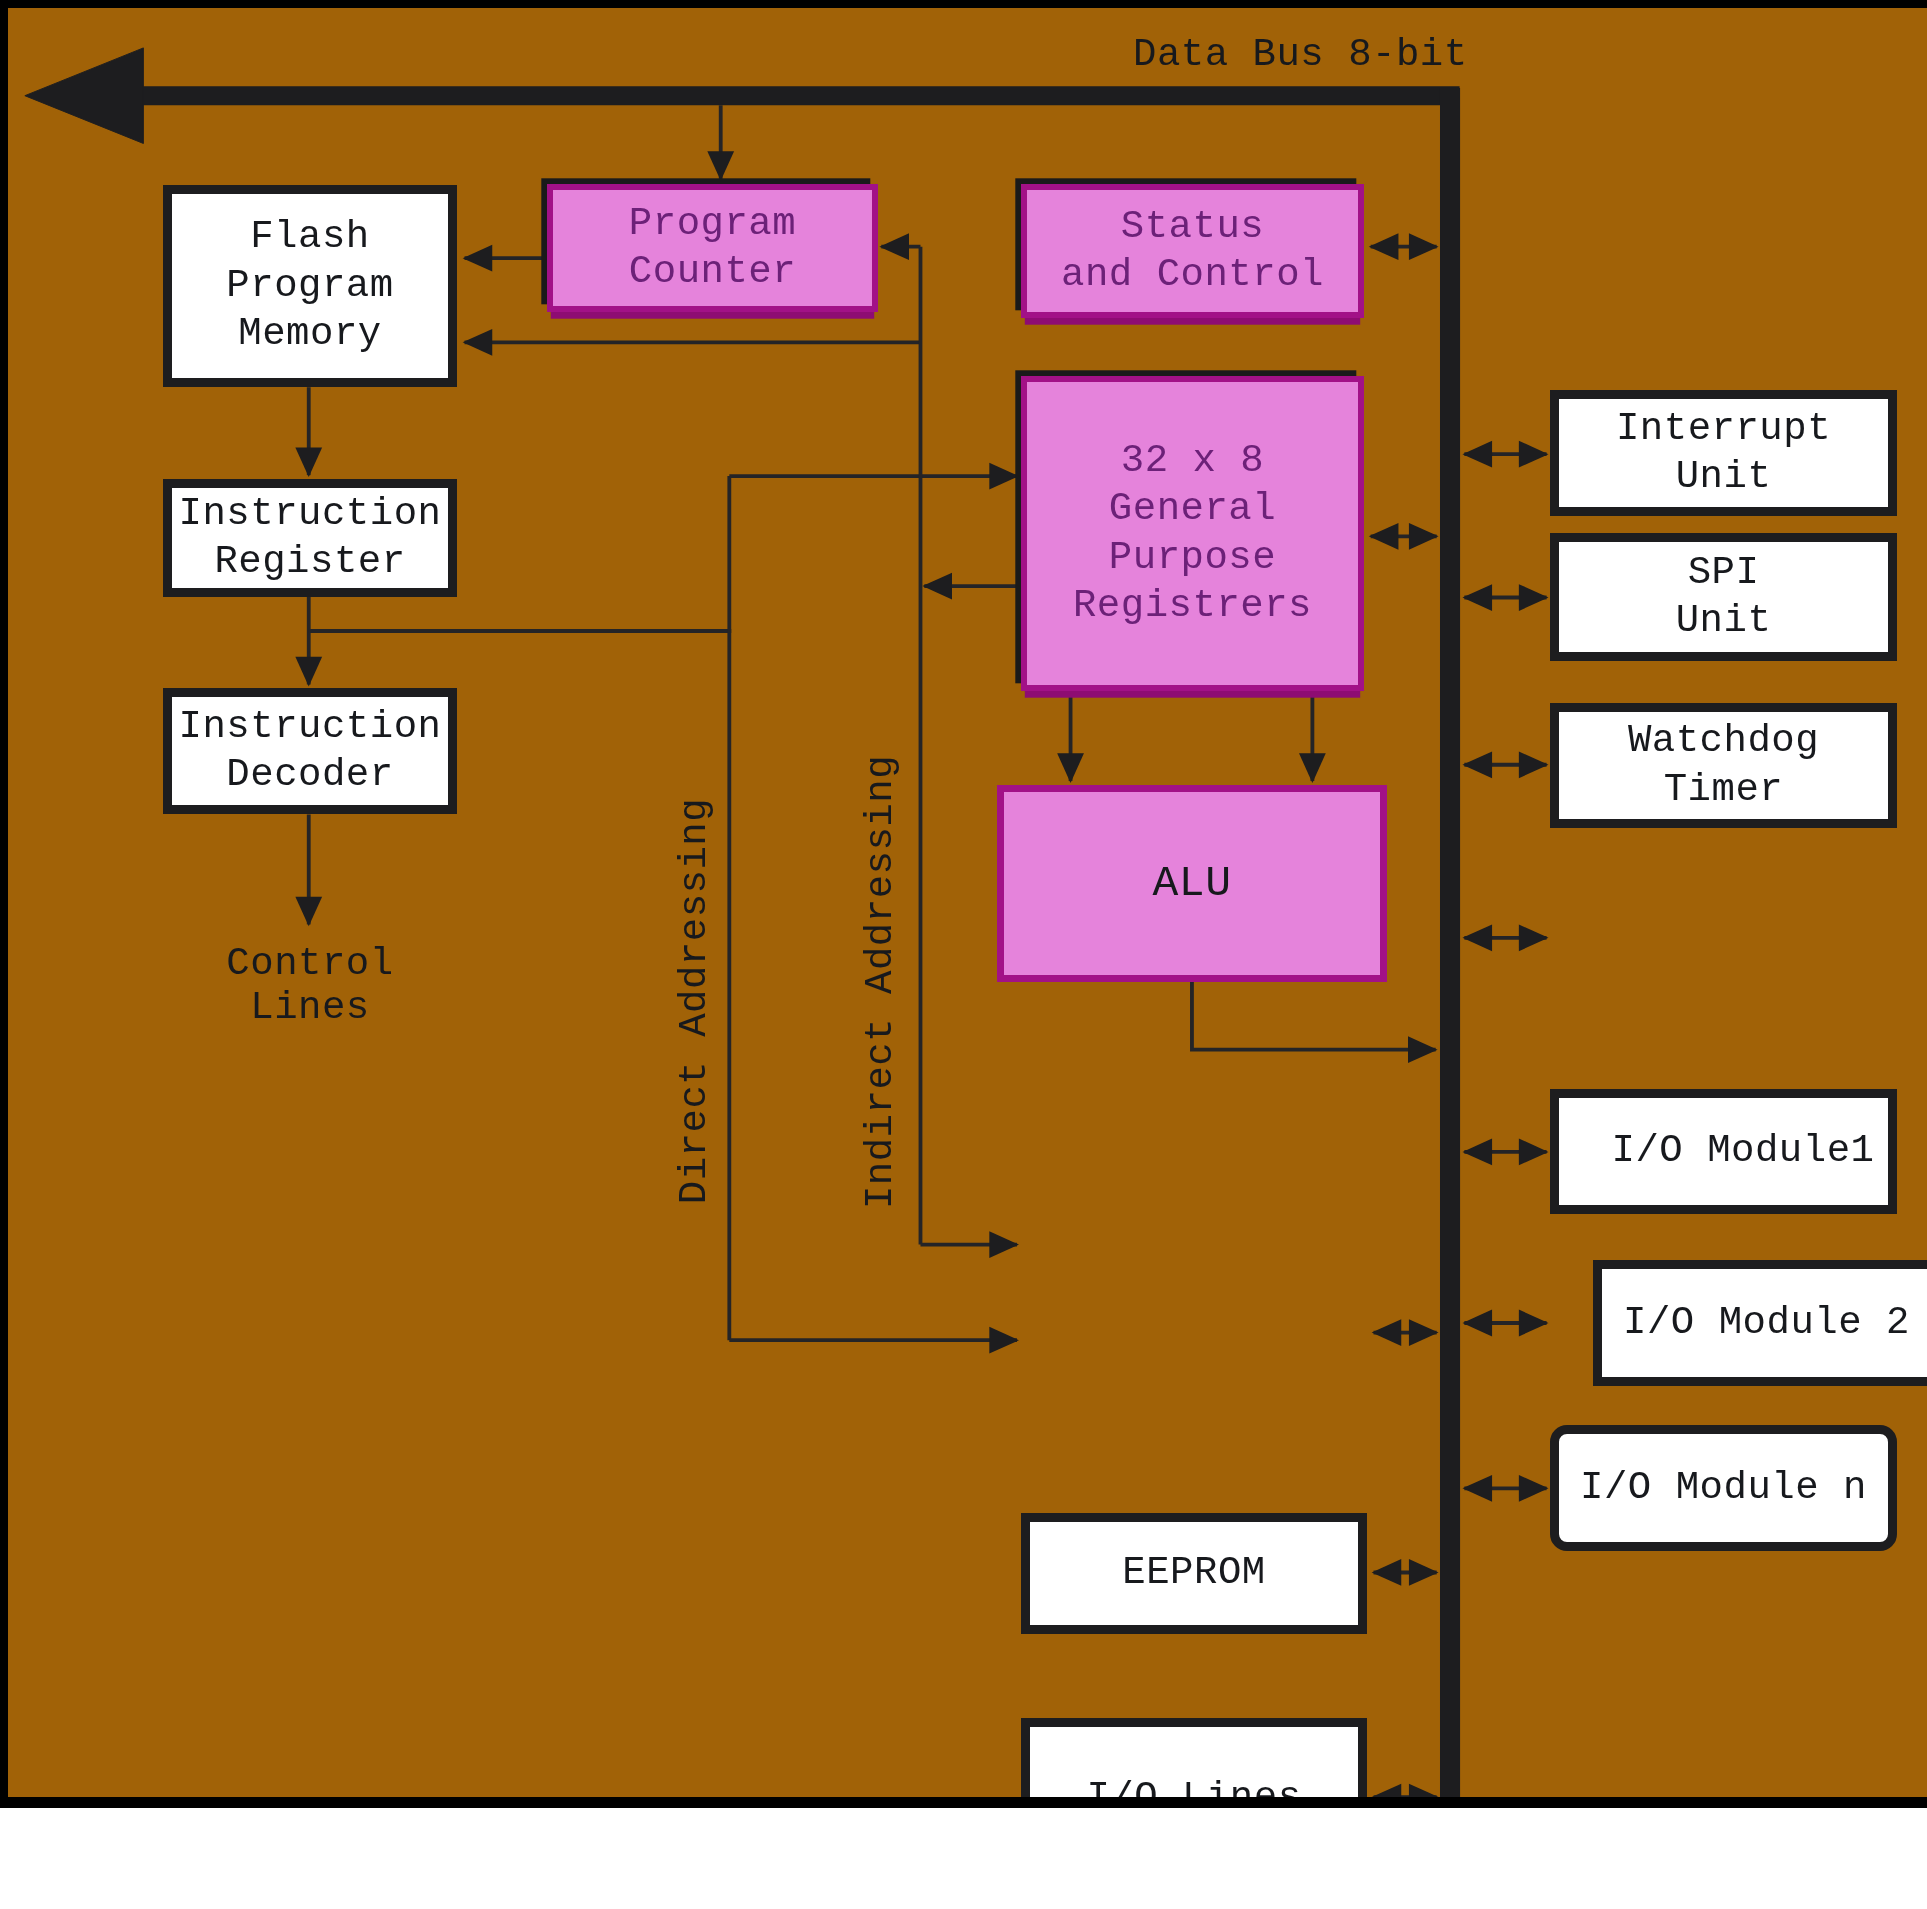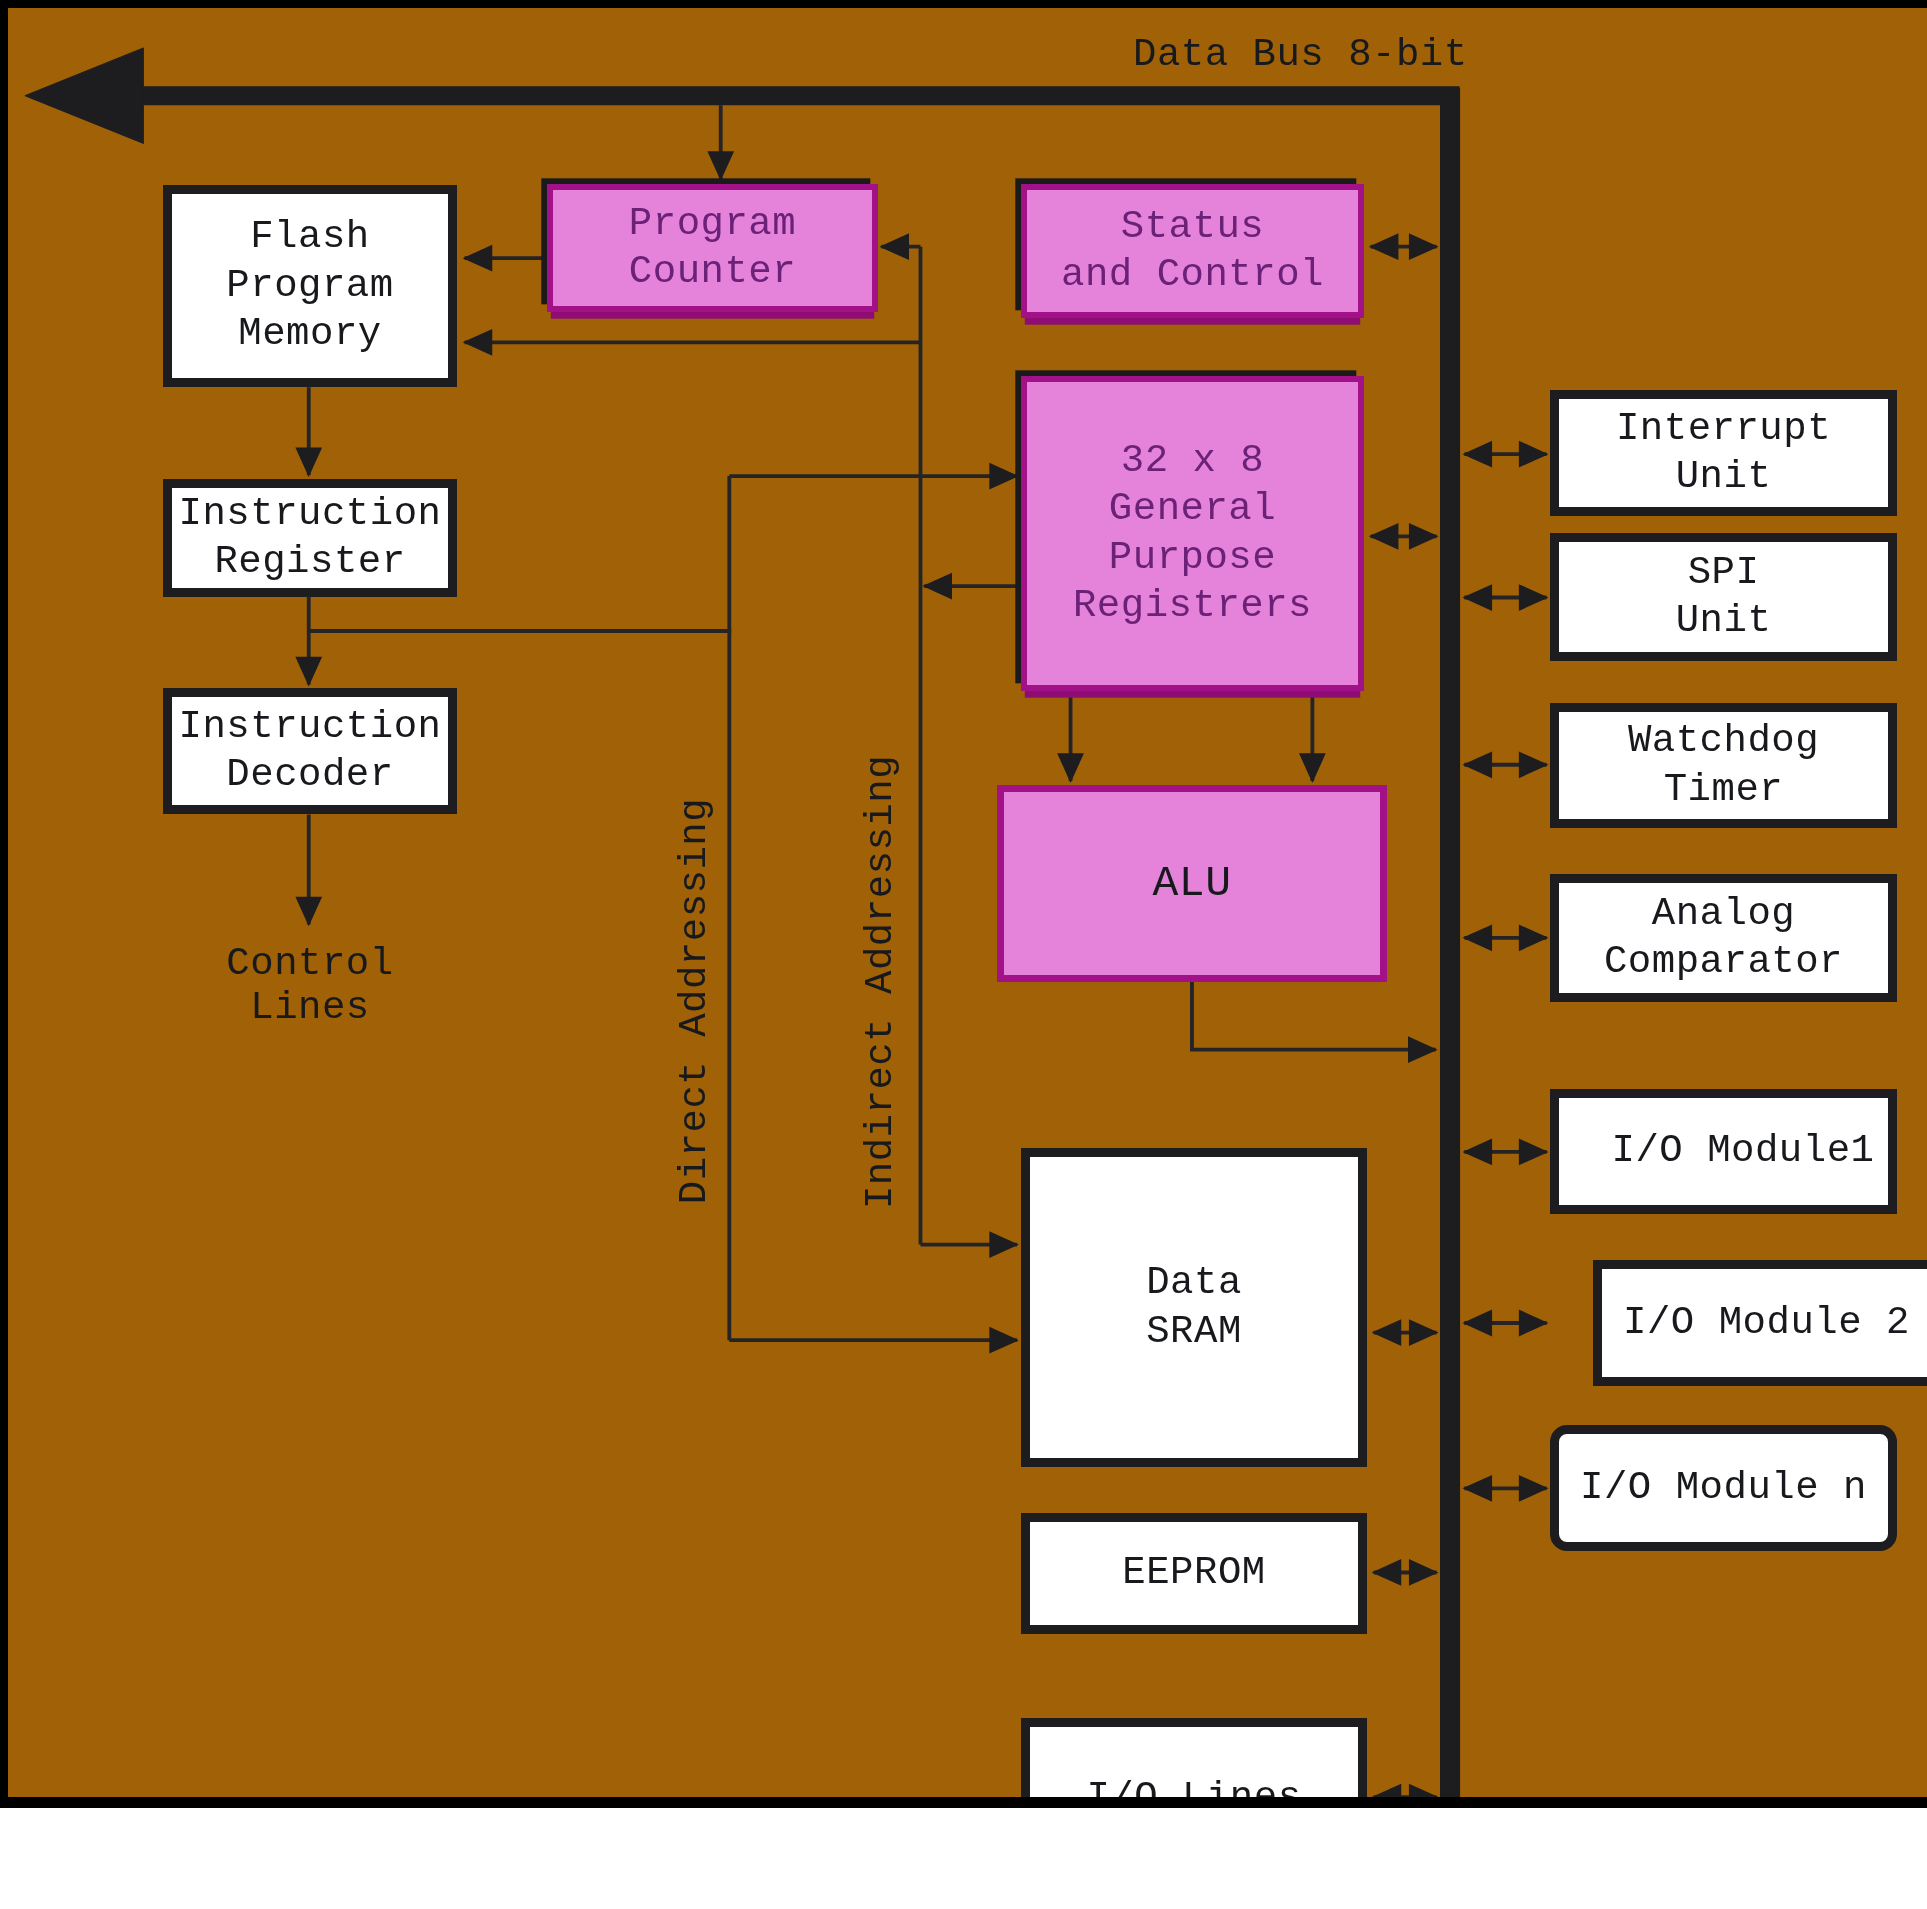--- a/index.html
+++ b/index.html
@@ -146,24 +146,20 @@
 
   <div class="free-label" style="left:163px;top:942px;width:294px;text-align:center;">Control Lines</div>
 
   <div class="box alu-box" style="left:997px;top:785px;width:390px;height:197px;">
     <span class="lbl" style="font-size:43px;">ALU</span>
   </div>
 
   <div class="rot" style="left:470px;top:979px;width:449px;">Direct Addressing</div>
   <div class="rot" style="left:642px;top:960px;width:478px;">Indirect Addressing</div>
 
-  <div class="box" style="left:1021px;top:1148px;width:346px;height:319px;">
-    <span class="lbl">Data
-SRAM</span>
-  </div>
 
   <div class="box" style="left:1021px;top:1513px;width:346px;height:121px;">
     <span class="lbl">EEPROM</span>
   </div>
 
   <div class="box" style="left:1021px;top:1718px;width:346px;height:160px;">
     <span class="lbl">I/O Lines</span>
   </div>
 
   <div class="box" style="left:1550px;top:390px;width:347px;height:126px;">
@@ -171,24 +167,20 @@
 Unit</span>
   </div>
   <div class="box" style="left:1550px;top:533px;width:347px;height:128px;">
     <span class="lbl">SPI
 Unit</span>
   </div>
   <div class="box" style="left:1550px;top:703px;width:347px;height:125px;">
     <span class="lbl">Watchdog
 Timer</span>
   </div>
-  <div class="box" style="left:1550px;top:874px;width:347px;height:128px;">
-    <span class="lbl">Analog
-Comparator</span>
-  </div>
   <div class="box" style="left:1550px;top:1089px;width:347px;height:125px;padding-left:39px;">
     <span class="lbl">I/O Module1</span>
   </div>
   <div class="box" style="left:1593px;top:1260px;width:347px;height:126px;">
     <span class="lbl">I/O Module 2</span>
   </div>
   <div class="box" style="left:1550px;top:1425px;width:347px;height:126px;border-radius:17px;">
     <span class="lbl">I/O Module n</span>
   </div>
 

